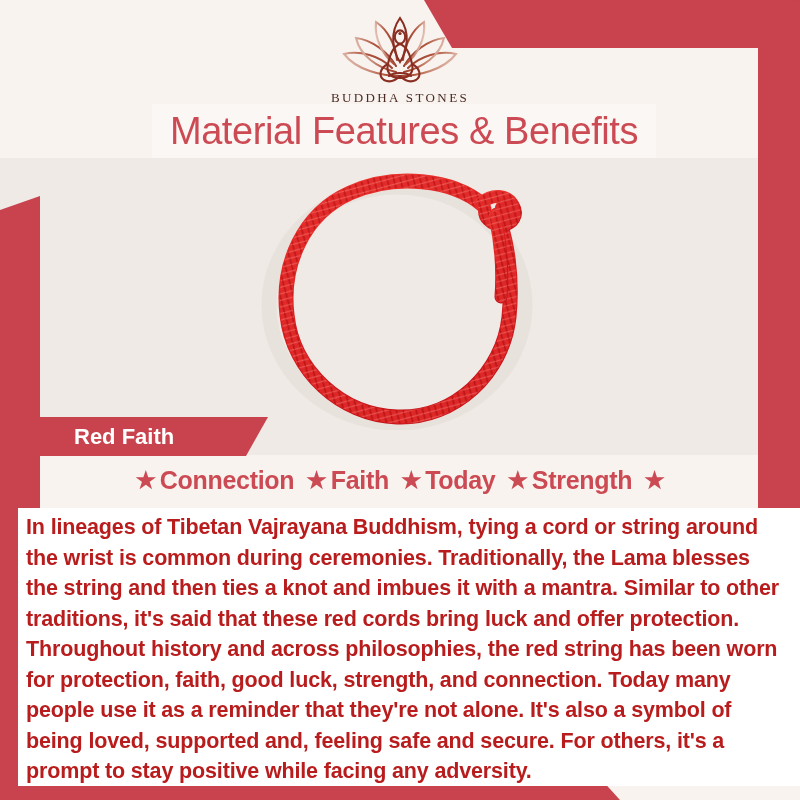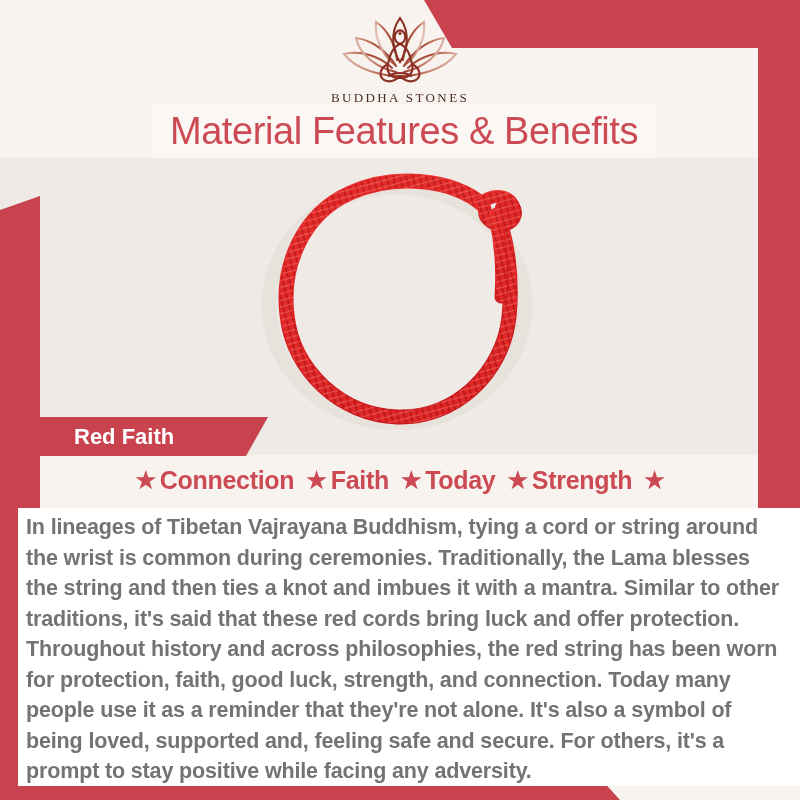--- a/index.html
+++ b/index.html
@@ -169,21 +169,21 @@
     height: 278px;
     background: #ffffff;
   }
   .copy {
     position: absolute;
     left: 26px; top: 512px;
     width: 756px;
     font-size: 21.5px;
     line-height: 30.5px;
     font-weight: 600;
-    color: #737373;
+    color: #b91c1c;
     letter-spacing: -0.15px;
   }
 </style>
 </head>
 <body>
 
 <div id="poster">
 
   <div class="bg-upper"></div>
   <div class="bg-mid"></div>

